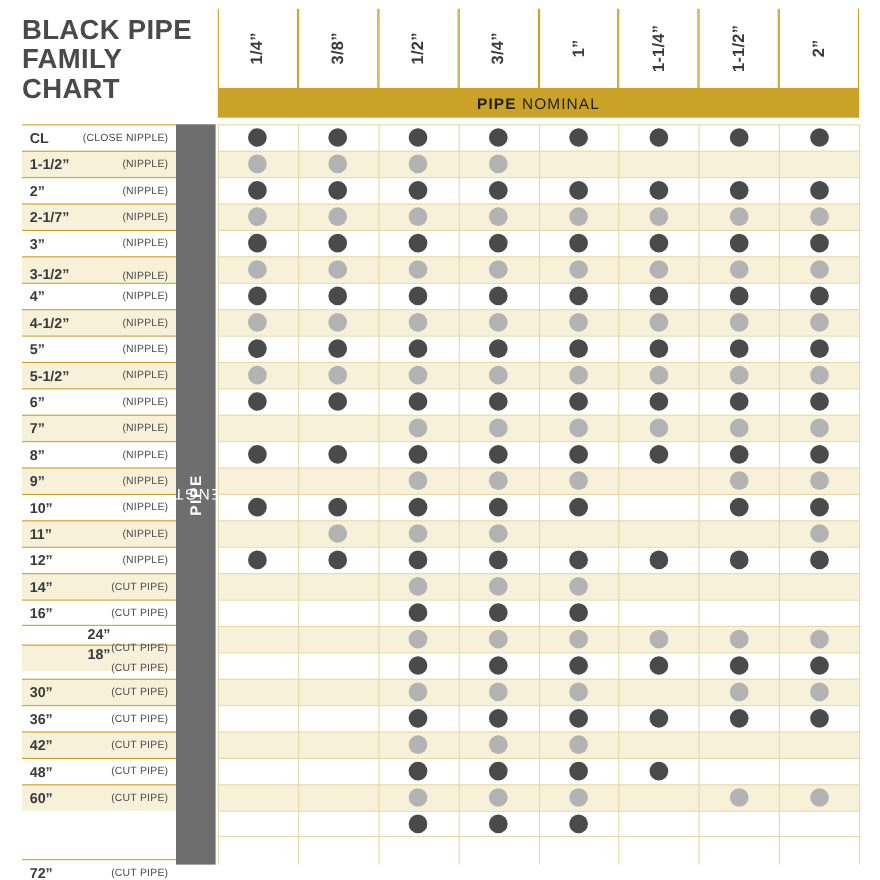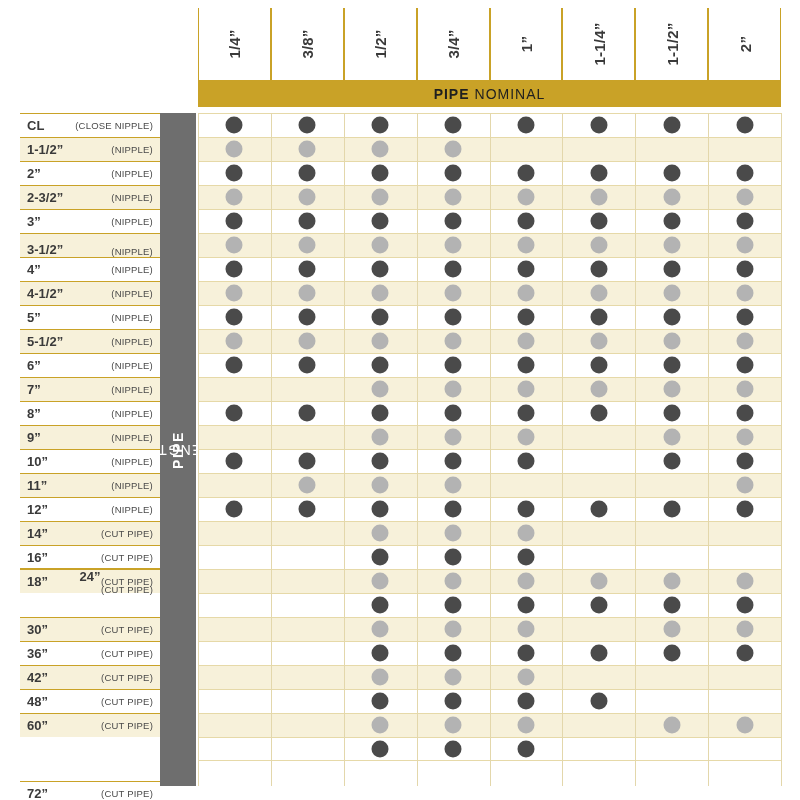--- a/index.html
+++ b/index.html
@@ -96,20 +96,24 @@
   }
   .dot.dark{background:#4a4a4a;}
   .dot.light{background:#b3b3b3;}
 </style>
 </head>
 <body>
 
 <div id="chart-root">
 
   <div class="brand">
+    <div class="brand-title">
+      <div>BLACK PIPE</div>
+      <div>FAMILY CHART</div>
+    </div>
   </div>
 
   <div class="col-head-row" id="col-heads">
       <div class="col-head" style="left: 0px; width: 72.875px;">
         <span>1/4”</span>
       </div>
       <div class="col-head" style="left: 72.875px; width: 72.875px;">
         <span>3/8”</span>
       </div>
       <div class="col-head" style="left: 145.75px; width: 72.875px;">
@@ -174,21 +178,21 @@
       <div class="grid-row" style="top: 161px;"></div>
       <div class="dot dark" style="left: 234.438px; top: 173px;"></div>
       <div class="dot dark" style="left: 307.312px; top: 173px;"></div>
       <div class="dot dark" style="left: 380.188px; top: 173px;"></div>
       <div class="dot dark" style="left: 453.062px; top: 173px;"></div>
       <div class="dot dark" style="left: 525.938px; top: 173px;"></div>
       <div class="dot dark" style="left: 598.812px; top: 173px;"></div>
       <div class="dot dark" style="left: 671.688px; top: 173px;"></div>
       <div class="dot dark" style="left: 744.562px; top: 173px;"></div>
       <div class="row-label shaded" style="top: 185px;">
-        <span class="size">2-3/2”</span>
+        <span class="size">2-1/7”</span>
         <span class="kind">(NIPPLE)</span>
       </div>
       <div class="grid-row shaded" style="top: 185px;"></div>
       <div class="dot light" style="left: 234.438px; top: 197px;"></div>
       <div class="dot light" style="left: 307.312px; top: 197px;"></div>
       <div class="dot light" style="left: 380.188px; top: 197px;"></div>
       <div class="dot light" style="left: 453.062px; top: 197px;"></div>
       <div class="dot light" style="left: 525.938px; top: 197px;"></div>
       <div class="dot light" style="left: 598.812px; top: 197px;"></div>
       <div class="dot light" style="left: 671.688px; top: 197px;"></div>
@@ -361,21 +365,21 @@
       <div class="dot light" style="left: 453.062px; top: 533px;"></div>
       <div class="dot light" style="left: 525.938px; top: 533px;"></div>
       <div class="row-label" style="top: 545px;">
         <span class="size">16”</span>
         <span class="kind">(CUT PIPE)</span>
       </div>
       <div class="grid-row" style="top: 545px;"></div>
       <div class="dot dark" style="left: 380.188px; top: 557px;"></div>
       <div class="dot dark" style="left: 453.062px; top: 557px;"></div>
       <div class="dot dark" style="left: 525.938px; top: 557px;"></div>
-      <div class="row-label shaded" style="top: 569px;">
+      <div class="row-label shaded" style="top: 586px; flex-direction: column;">
         <span class="size">18”</span>
         <span class="kind">(CUT PIPE)</span>
       </div>
       <div class="grid-row shaded" style="top: 569px;"></div>
       <div class="dot light" style="left: 380.188px; top: 581px;"></div>
       <div class="dot light" style="left: 453.062px; top: 581px;"></div>
       <div class="dot light" style="left: 525.938px; top: 581px;"></div>
       <div class="dot light" style="left: 598.812px; top: 581px;"></div>
       <div class="dot light" style="left: 671.688px; top: 581px;"></div>
       <div class="dot light" style="left: 744.562px; top: 581px;"></div>

